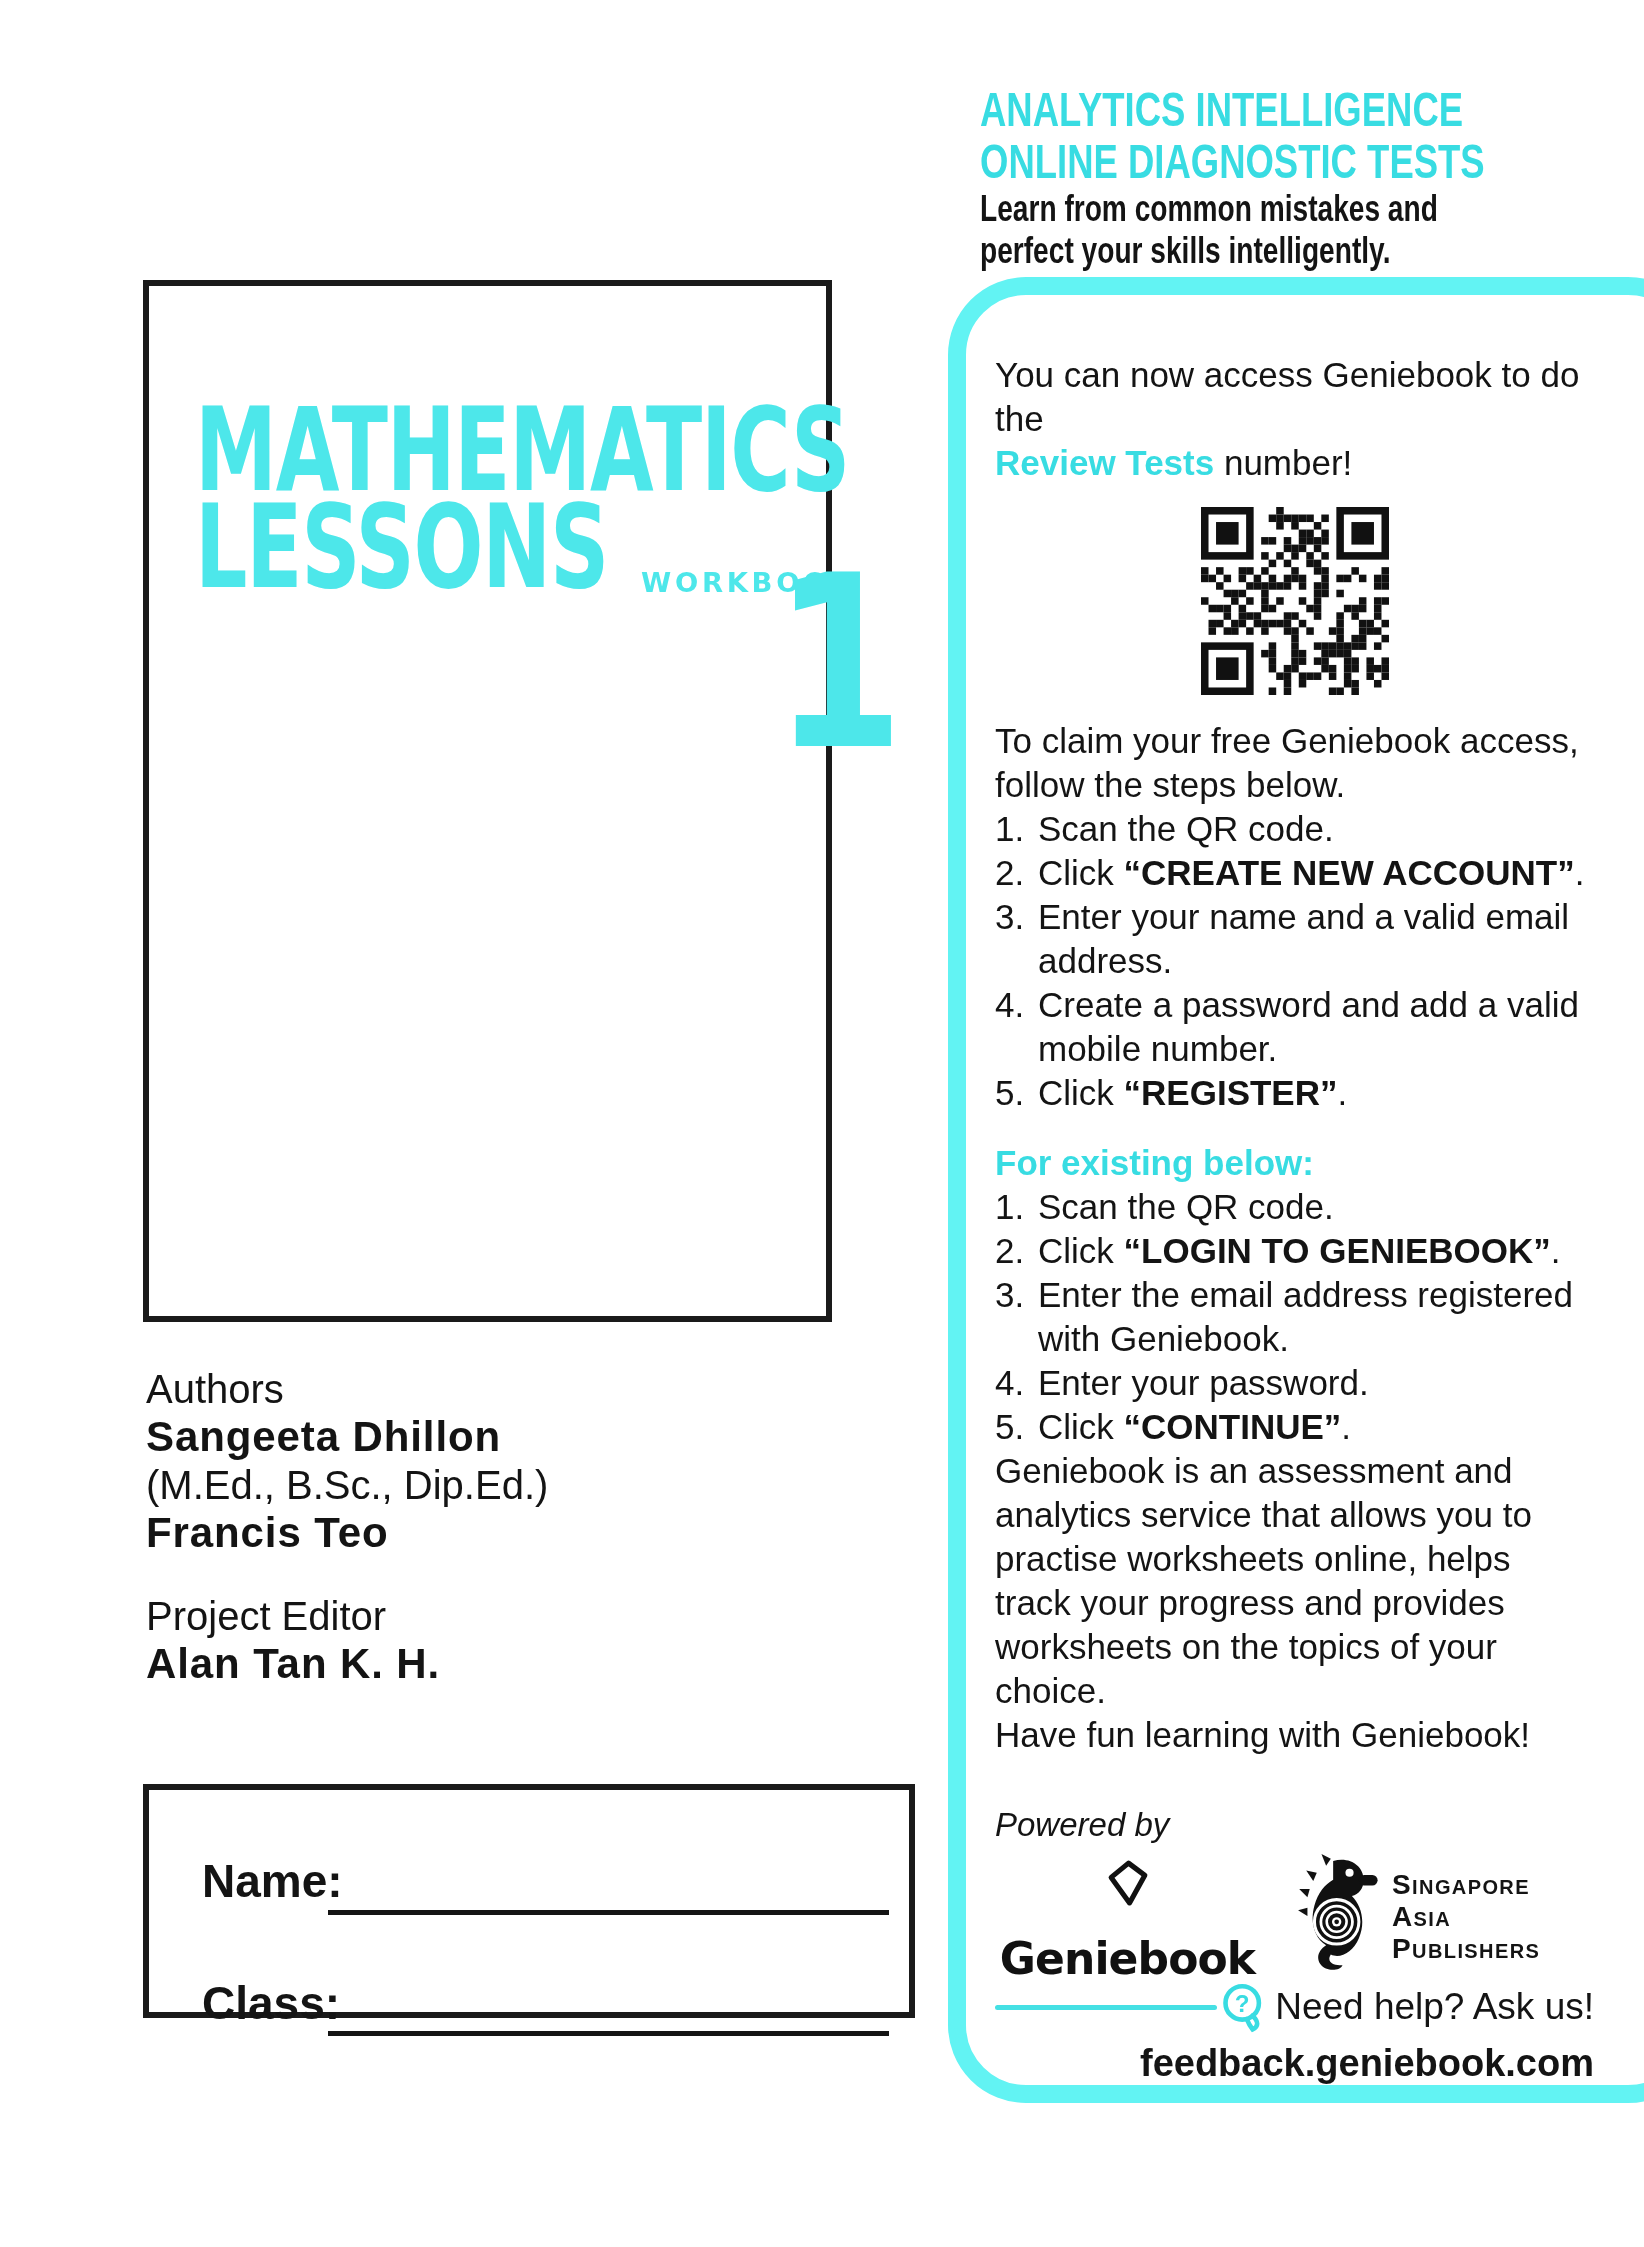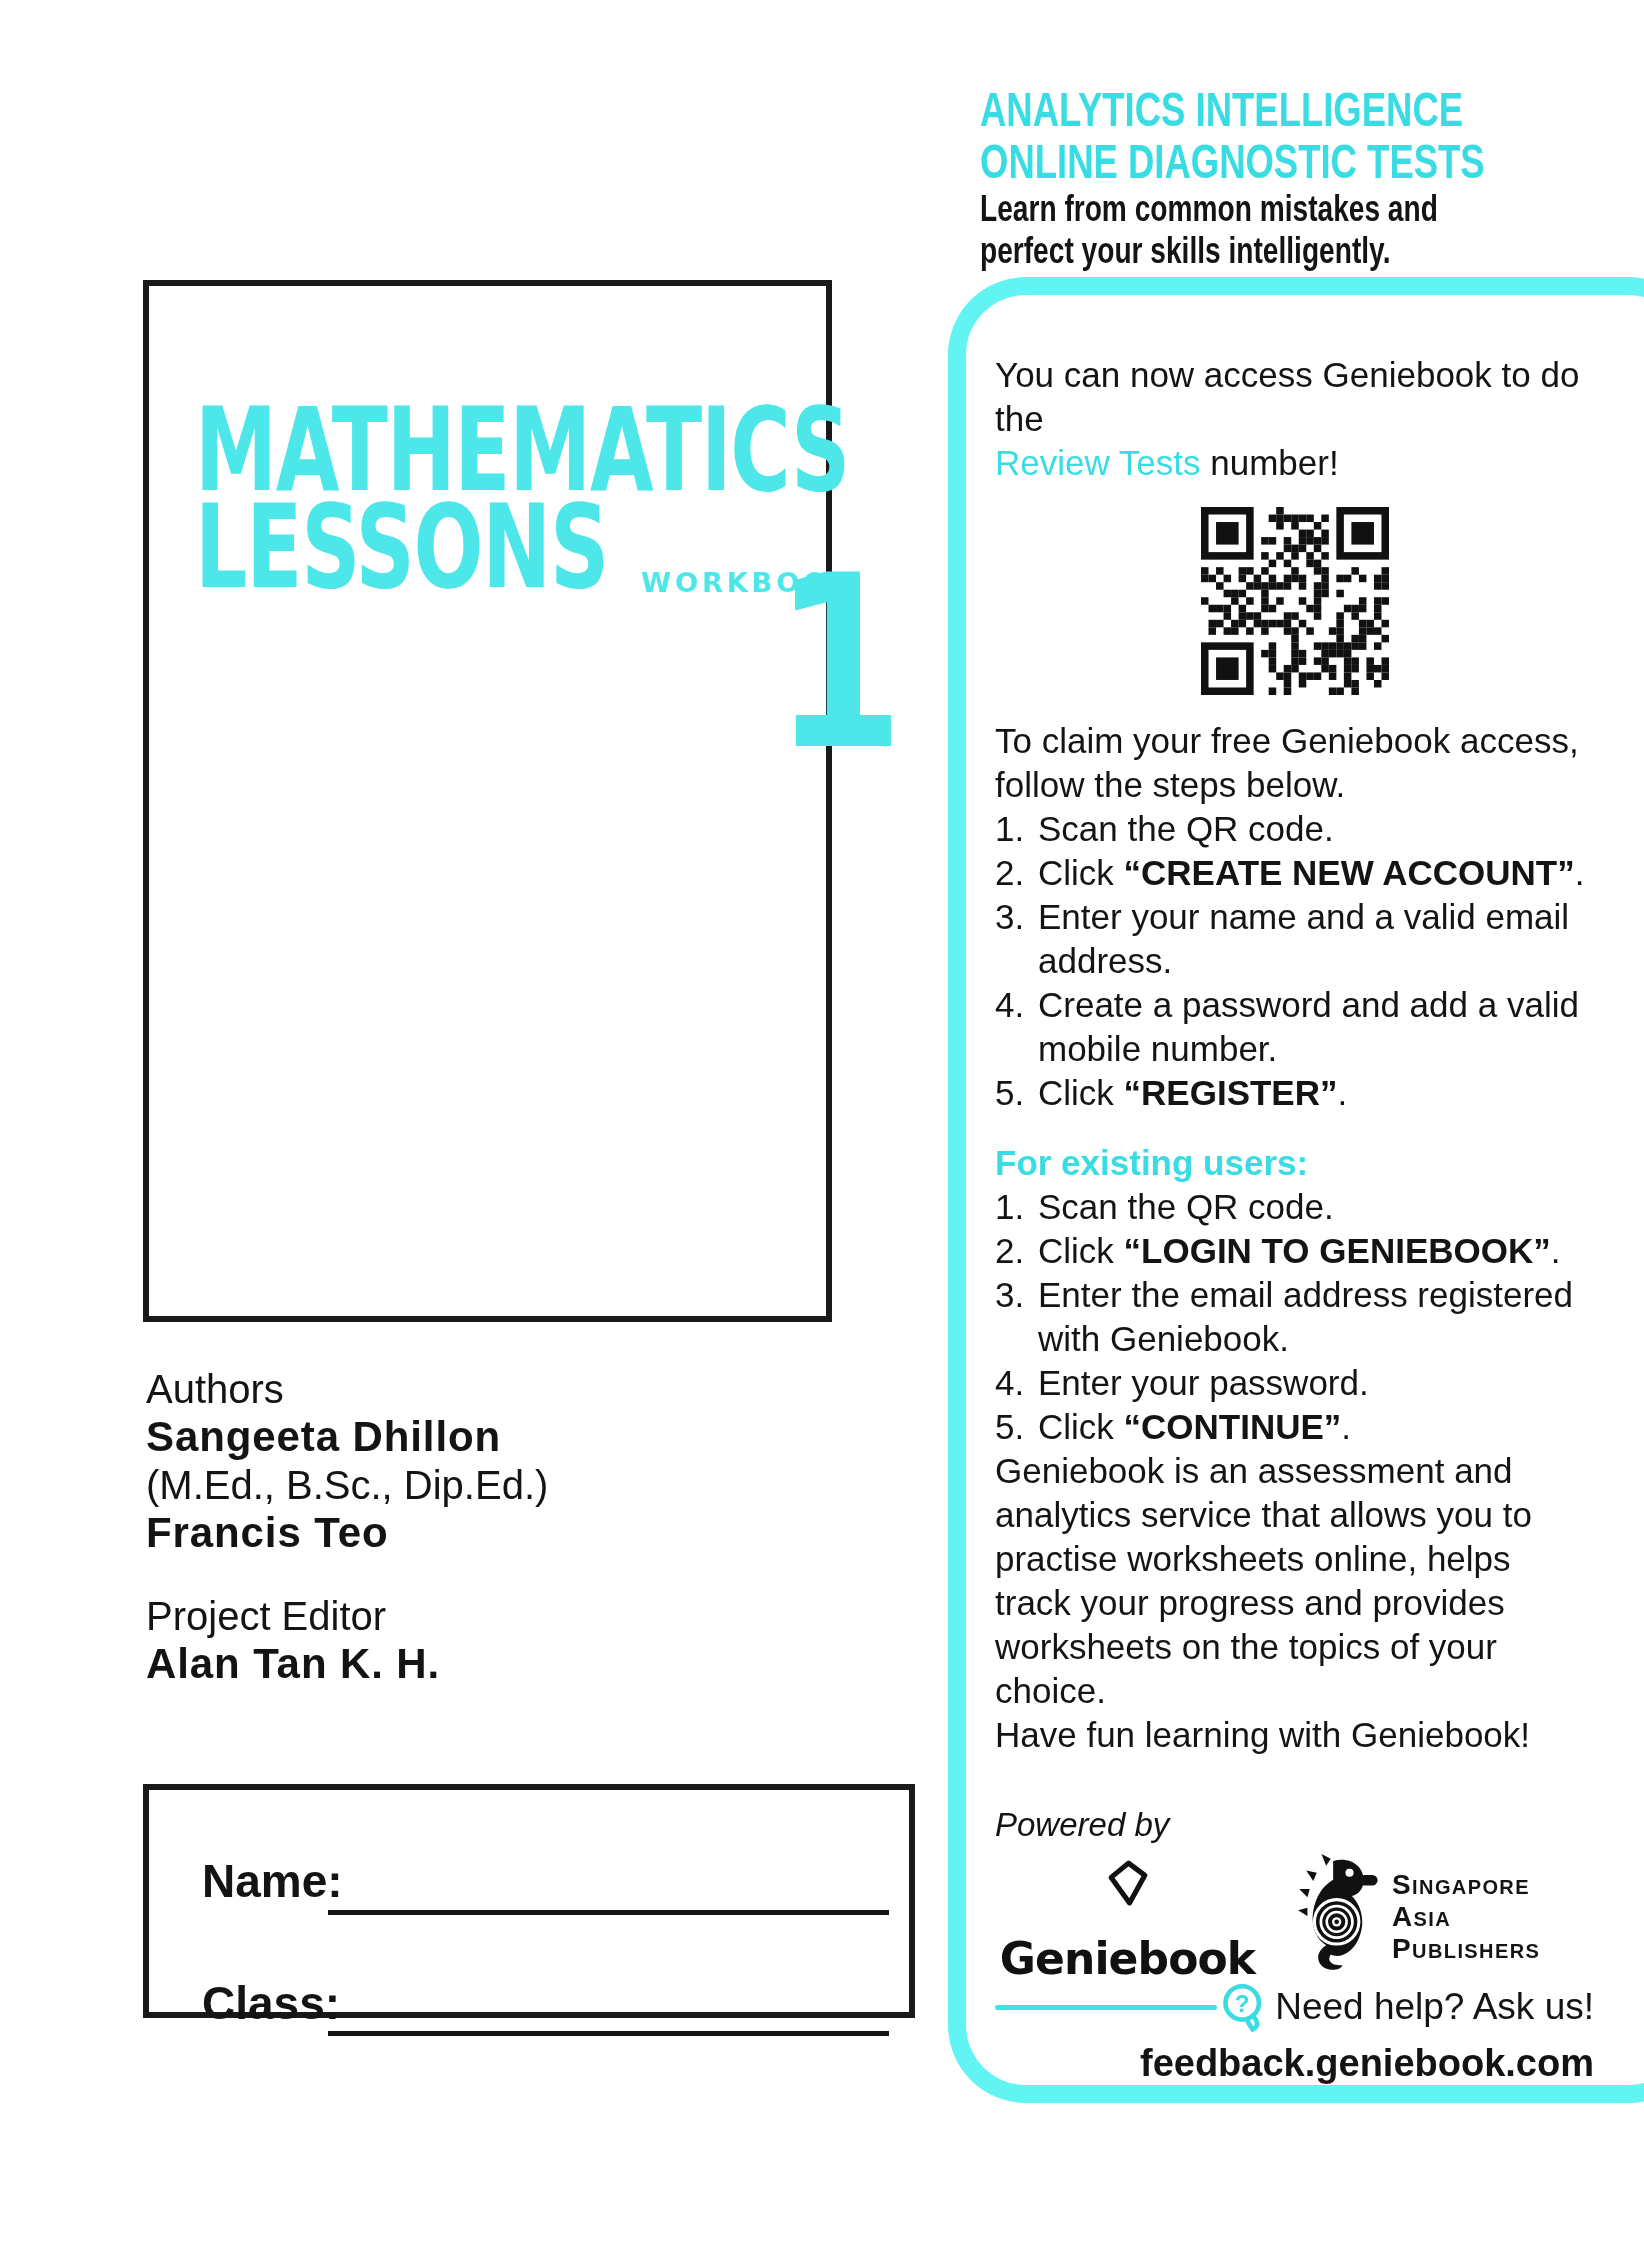--- a/index.html
+++ b/index.html
@@ -68,21 +68,21 @@
   .nb-line-class{top:241px;}
 
   
   .panel{
     position:absolute;left:948px;top:277px;width:758px;height:1826px;
     box-sizing:border-box;border:18.3px solid var(--border);border-radius:78px;
     padding:58px 94px 46px 29px;display:flex;flex-direction:column;
     font-size:35px;line-height:44px;background:#fff;
   }
   .panel p{margin:0;}
-  .hl{color:var(--accent);font-weight:normal;margin-top:31px;}
+  .hl{color:var(--accent);font-weight:bold;margin-top:31px;}
   .qr-wrap{width:188px;height:188px;margin:22px auto 24px;}
   .qr-wrap svg{width:188px;height:188px;display:block;}
   .steps-head{color:var(--accent);font-weight:bold;margin-top:25.6px;}
   ul.steps{list-style:none;margin:0;padding:0;}
   ul.steps li{display:flex;}
   ul.steps .num{width:43px;flex:none;}
   ul.steps .txt{flex:1;}
   .about{margin-top:38px;}
   .fun{margin-top:42px;}
   .powered{margin-top:46px;font-style:italic;font-size:33px;}
@@ -375,21 +375,21 @@
         <li>
           <span class="num">4.</span>
           <span class="txt"><span>Create a password and add a valid mobile number.</span></span>
         </li>
         <li>
           <span class="num">5.</span>
           <span class="txt"><span>Click </span><b>“REGISTER”</b><span>.</span></span>
         </li>
       </ul>
 
-    <div class="steps-head">For existing users:</div>
+    <div class="steps-head">For existing below:</div>
     <ul class="steps">
         <li>
           <span class="num">1.</span>
           <span class="txt"><span>Scan the QR code.</span></span>
         </li>
         <li>
           <span class="num">2.</span>
           <span class="txt"><span>Click </span><b>“LOGIN TO GENIEBOOK”</b><span>.</span></span>
         </li>
         <li>

